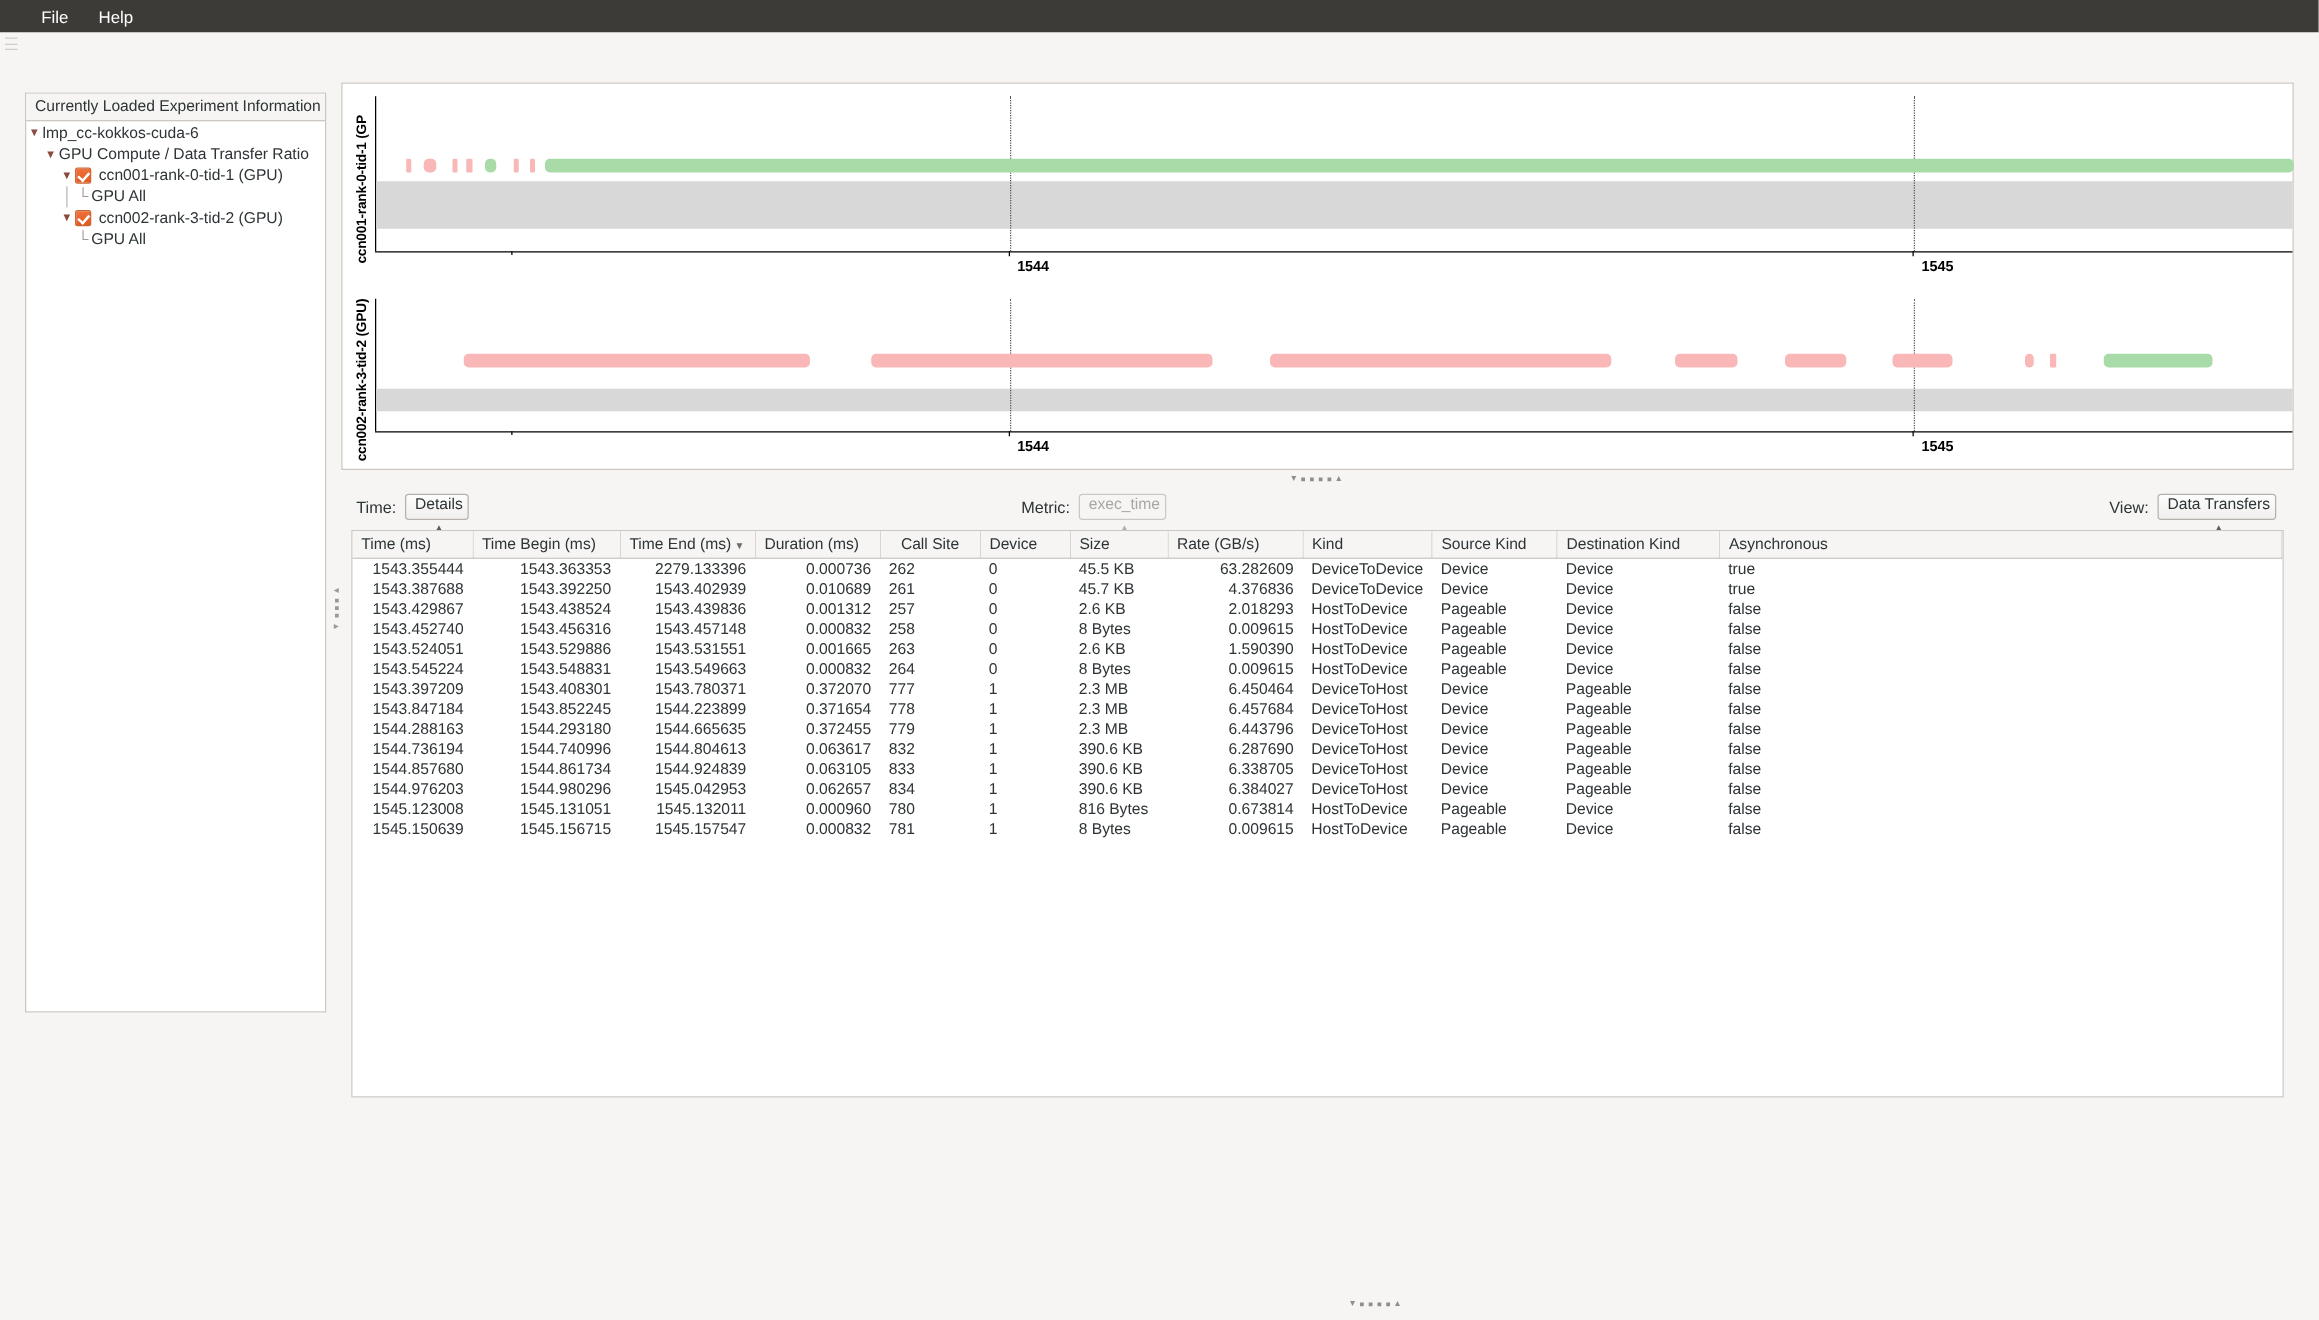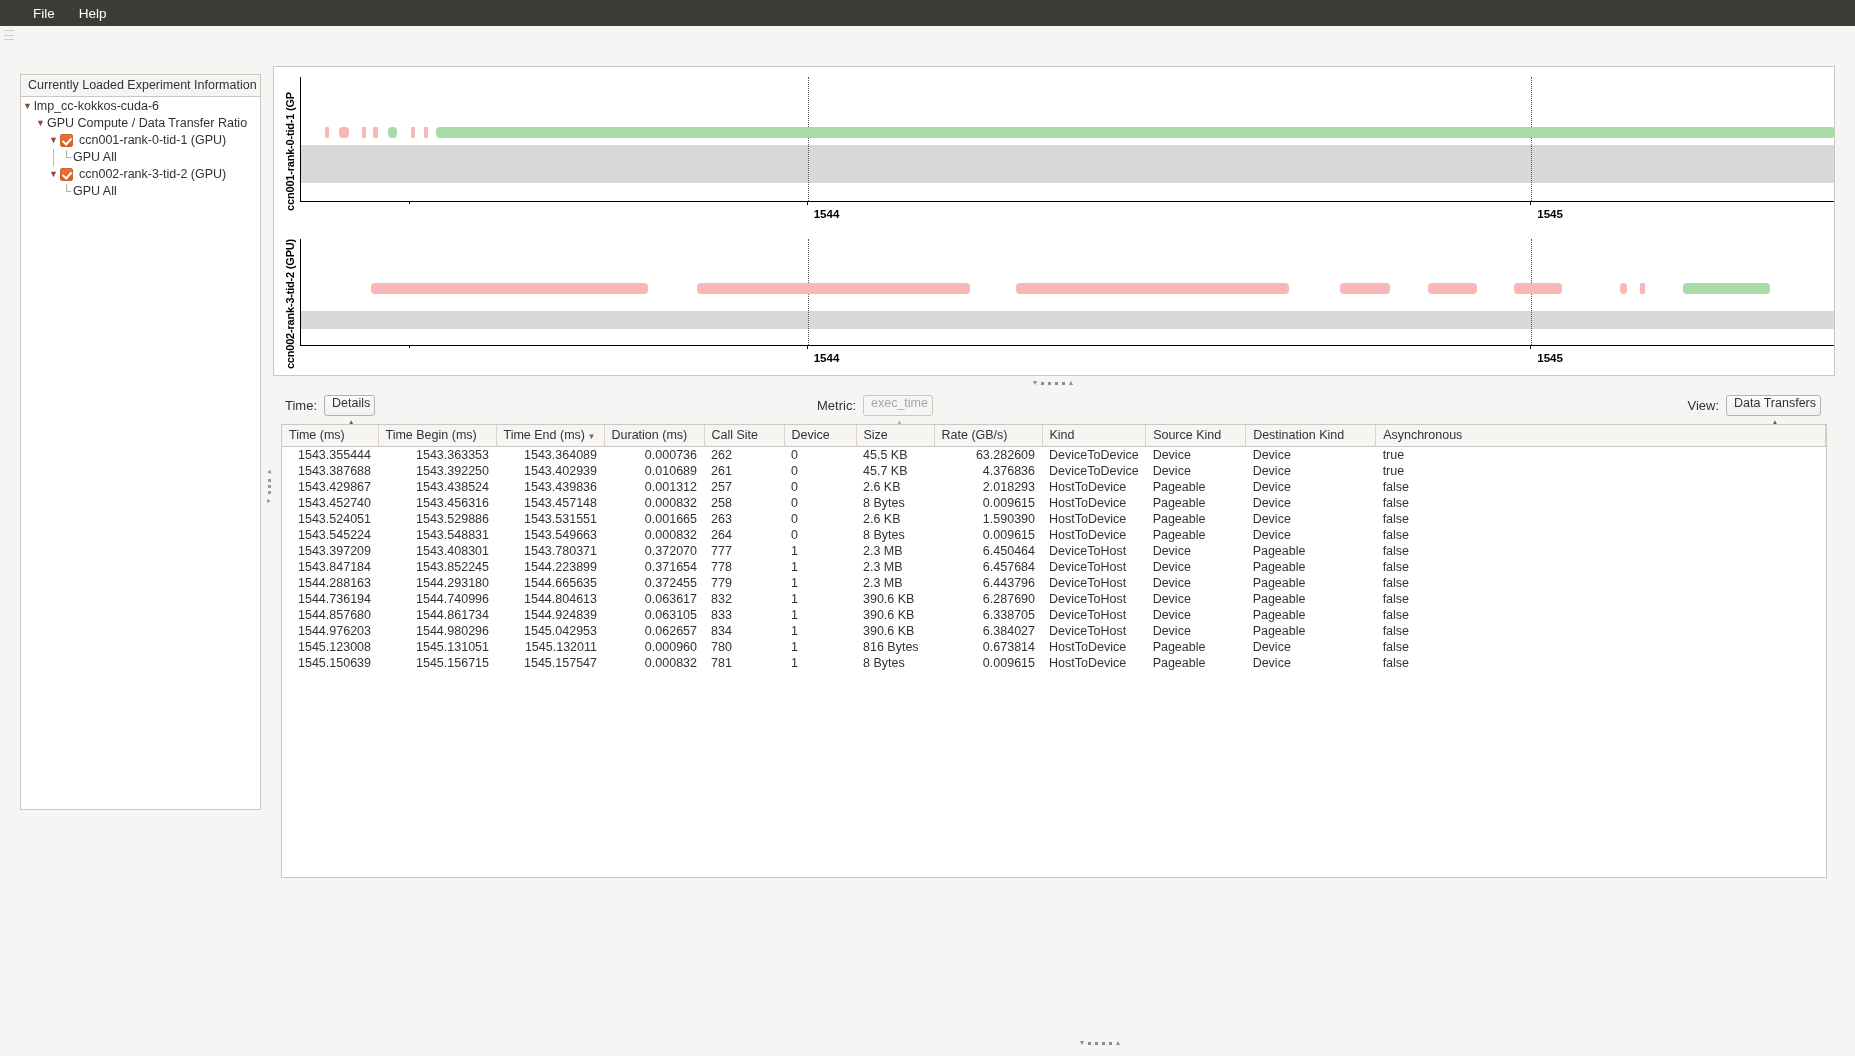--- a/index.html
+++ b/index.html
@@ -461,35 +461,35 @@
       </div>
 
       <div id="table-wrap">
         <table>
           <thead>
             <tr>
                 <th style="width: 96px;"><span>Time (ms)</span></th>
                 <th style="width: 118px;"><span>Time Begin (ms)</span></th>
                 <th style="width: 108px;"><span>Time End (ms)</span><span class="sortarrow">▼</span></th>
                 <th style="width: 100px;"><span>Duration (ms)</span></th>
-                <th style="width: 80px;"><span>Call Site</span></th>
+                <th style="width: 80px; text-align: center;"><span>Call Site</span></th>
                 <th style="width: 72px;"><span>Device</span></th>
                 <th style="width: 78px;"><span>Size</span></th>
                 <th style="width: 108px;"><span>Rate (GB/s)</span></th>
                 <th style="width: 100px;"><span>Kind</span></th>
                 <th style="width: 100px;"><span>Source Kind</span></th>
                 <th style="width: 130px;"><span>Destination Kind</span></th>
                 <th><span>Asynchronous</span></th>
               </tr>
           </thead>
           <tbody>
               <tr>
                 <td class="r">1543.355444</td>
                 <td class="r">1543.363353</td>
-                <td class="r">1543.364089</td>
+                <td class="r">2279.133396</td>
                 <td class="r">0.000736</td>
                 <td class="l">262</td>
                 <td class="l">0</td>
                 <td class="l">45.5 KB</td>
                 <td class="r">63.282609</td>
                 <td class="l">DeviceToDevice</td>
                 <td class="l">Device</td>
                 <td class="l">Device</td>
                 <td class="l">true</td>
               </tr>

